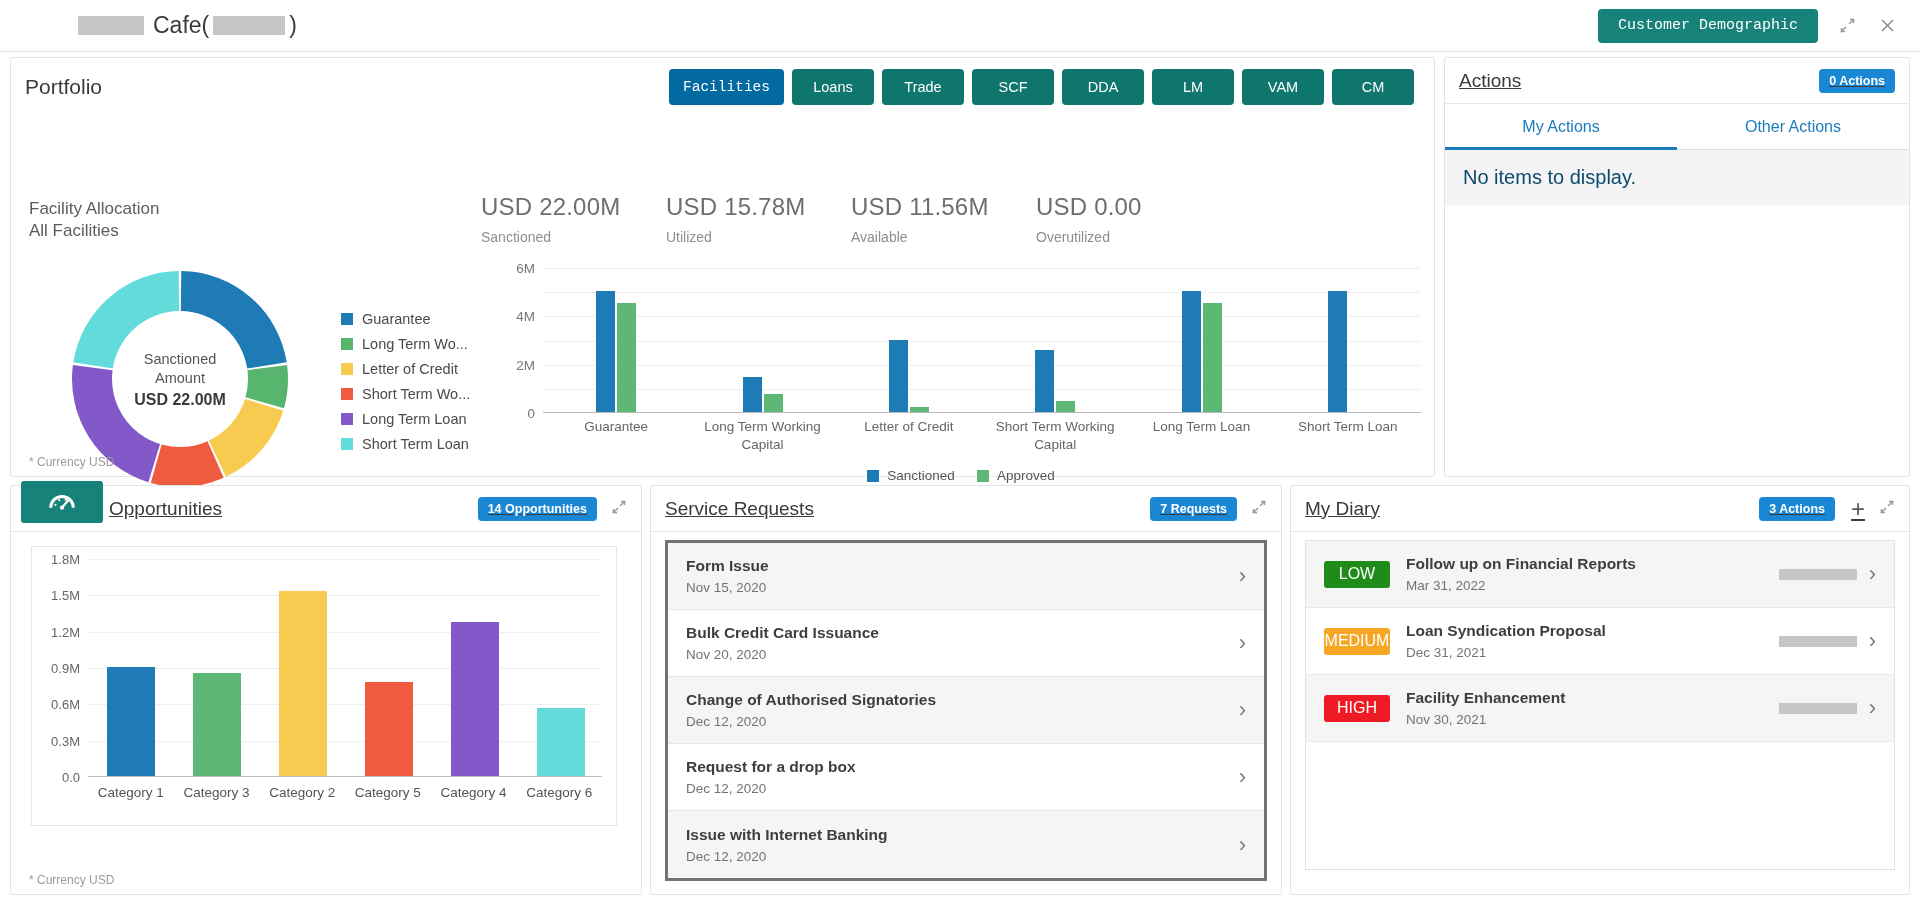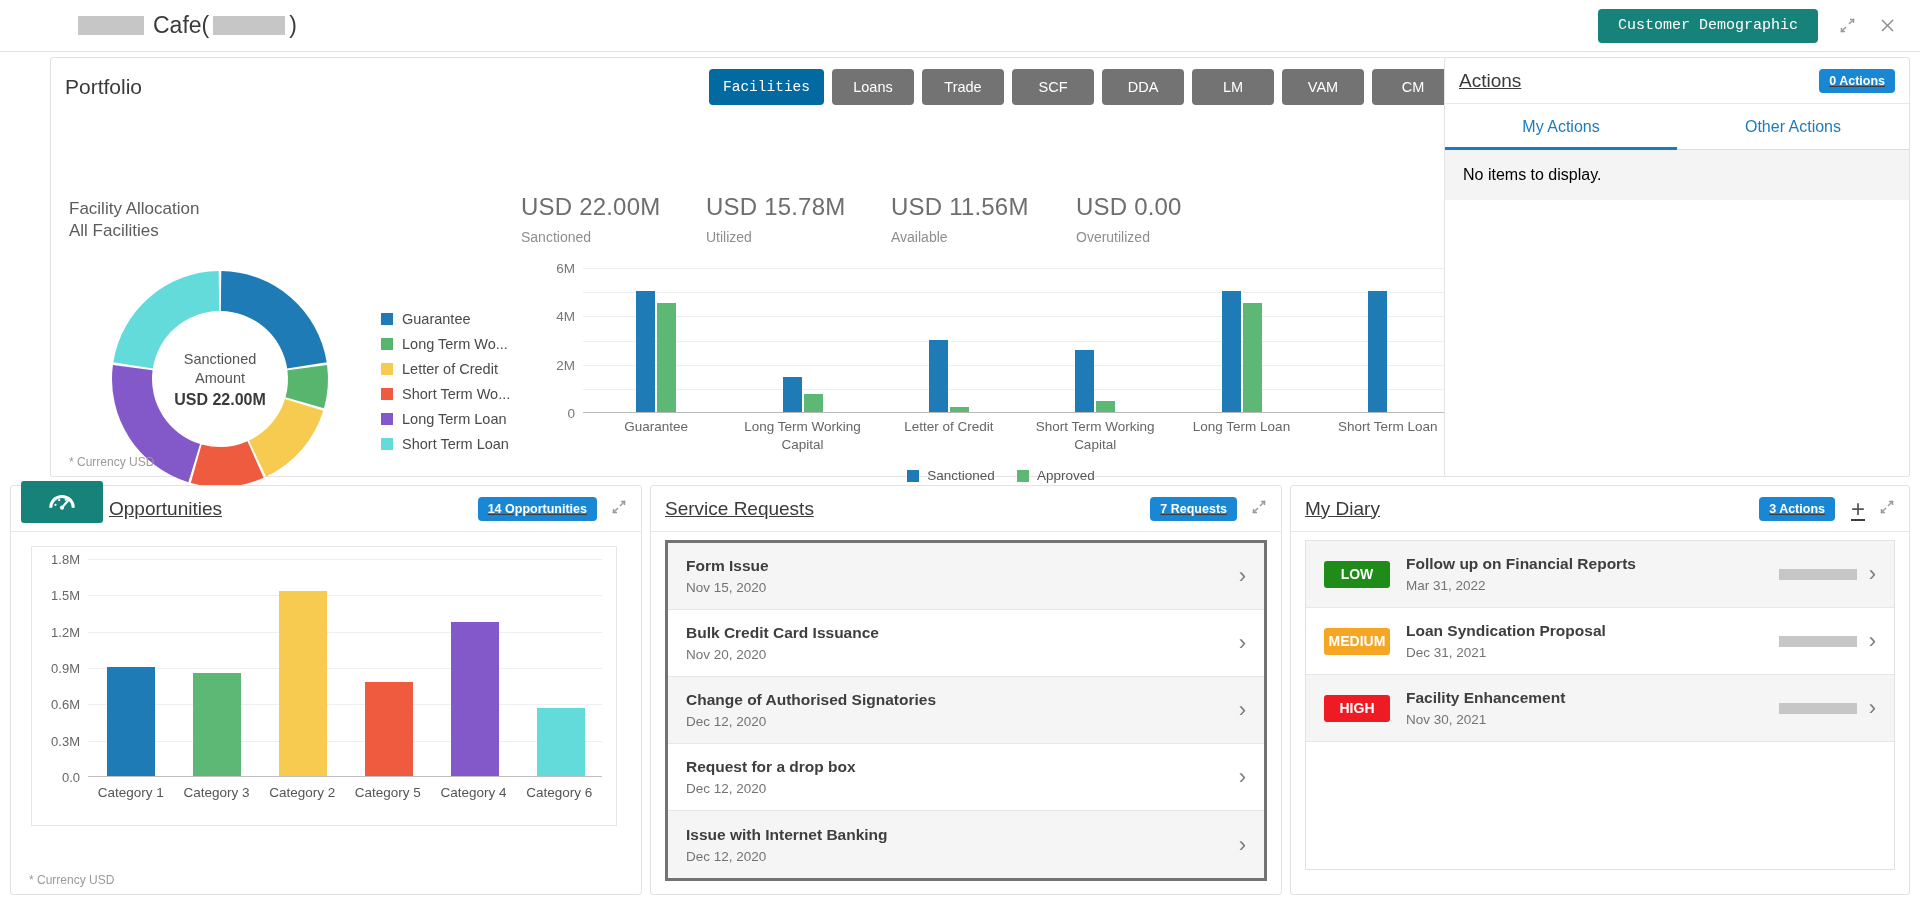--- a/index.html
+++ b/index.html
@@ -40,26 +40,26 @@
   }
   .panel-title { font-size: 19px; color: #3a3a3a; font-weight: 400; }
   .badge {
     background:#1a87d4; color:#fff; font-size:12.5px; font-weight:bold;
     border-radius:4px; padding:5px 10px; margin-left:auto; white-space:nowrap;
   }
   .expand-ico { margin-left: 14px; color:#9a9a9a; cursor:pointer; font-size: 16px; }
   .plus-ico { margin-left: 16px; color:#555; cursor:pointer; font-size: 24px; line-height:1; }
 
   
-  #portfolio { left: 10px; top: 57px; width: 1425px; height: 420px; margin-left: 40px; }
+  #portfolio { left: 10px; top: 57px; width: 1425px; height: 420px; }
   .pf-head { height: 58px; display:flex; align-items:center; padding:0 14px; }
   .pf-title { font-size: 21px; color:#3a3a3a; }
   .pf-tabs { margin-left:auto; display:flex; gap: 8px; margin-right: 6px; }
   .pf-tab {
-    background:#737373; color:#fff; border:none; border-radius:4px;
+    background:#0f766e; color:#fff; border:none; border-radius:4px;
     height:36px; min-width:82px; padding: 0 14px; font-size:14.5px; cursor:pointer;
     font-family:"Liberation Sans", sans-serif;
   }
   .pf-tab.active { background:#0369a1;font-family:Liberation Mono, monospace; }
 
   .alloc-label { position:absolute; left:18px; top:140px; font-size:17px; color:#5c5c5c; line-height:22px; }
 
   .donut-wrap { position:absolute; left:55px; top:207px; width:228px; height:228px; }
   .donut-center { position:absolute; inset:0; display:flex; flex-direction:column; align-items:center; justify-content:center; }
   .dc-l1 { font-size:14.5px; color:#555; line-height:19px; }
@@ -91,21 +91,21 @@
 
   
   #actions { left: 1444px; top: 57px; width: 466px; height: 420px; }
   .act-tabs { display:flex; height:46px; border-bottom:1px solid #ddd; }
   .act-tab {
     flex:1; display:flex; align-items:center; justify-content:center;
     font-size:16px; color:#1a7bbd; cursor:pointer; background:#fff; border:none;
     font-family:"Liberation Sans", sans-serif; position:relative;
   }
   .act-tab.active::after { content:""; position:absolute; left:0; right:0; bottom:-1px; height:3px; background:#1a7bbd; }
-  .act-empty { background:#f4f4f4; padding:16px 18px; font-size:16px; color:#000000; }
+  .act-empty { background:#f4f4f4; padding:16px 18px; font-size:20px; color:#0c4a6e; }
 
   
   #opps { left: 10px; top: 485px; width: 632px; height: 410px; }
   .gauge-badge {
     position:absolute; left:10px; top:-5px; width:82px; height:42px;
     background:#17827a; border-radius:3px; display:flex; align-items:center; justify-content:center;
   }
   .opp-chart { position:absolute; left:20px; top:60px; width:586px; height:280px; border:1px solid #e6e6e6; }
   .oc-axis { position:absolute; left:0; top:12px; width:56px; height:218px; }
   .oc-tick { position:absolute; right:8px; font-size:13px; color:#666; transform:translateY(-50%); }
@@ -126,21 +126,21 @@
   .sr-title { font-size:15.5px; color:#3e3e3e; font-weight:bold; }
   .sr-date { font-size:13.5px; color:#737373; margin-top:5px; }
   .chev { font-size:22px; color:#7d7d7d; font-weight:300; }
 
   
   #diary { left: 1290px; top: 485px; width: 620px; height: 410px; }
   .dy-list { position:absolute; left:14px; right:14px; top:54px; border:1px solid #e2e2e2; height:330px; }
   .dy-row { height:67px; padding:0 18px; display:flex; align-items:center; border-bottom:1px solid #e6e6e6; cursor:pointer; }
   .dy-row.alt { background:#f5f5f5; }
   .pri {
-    width:66px; height:27px; border-radius:3px; color:#fff; font-size:14px; font-weight:bold;
+    width:66px; height:27px; border-radius:3px; color:#fff; font-size:16px; font-weight:normal;
     display:flex; align-items:center; justify-content:center; flex:none; margin-right:16px;
   }
   .dy-txt { flex:1; }
   .dy-title { font-size:15.5px; color:#3e3e3e; font-weight:bold; }
   .dy-date { font-size:13.5px; color:#737373; margin-top:5px; }
   .dy-redact { width:78px; height:11px; background:#c6c6c6; margin-right:12px; flex:none; }
 </style>
 </head>
 <body>
 

